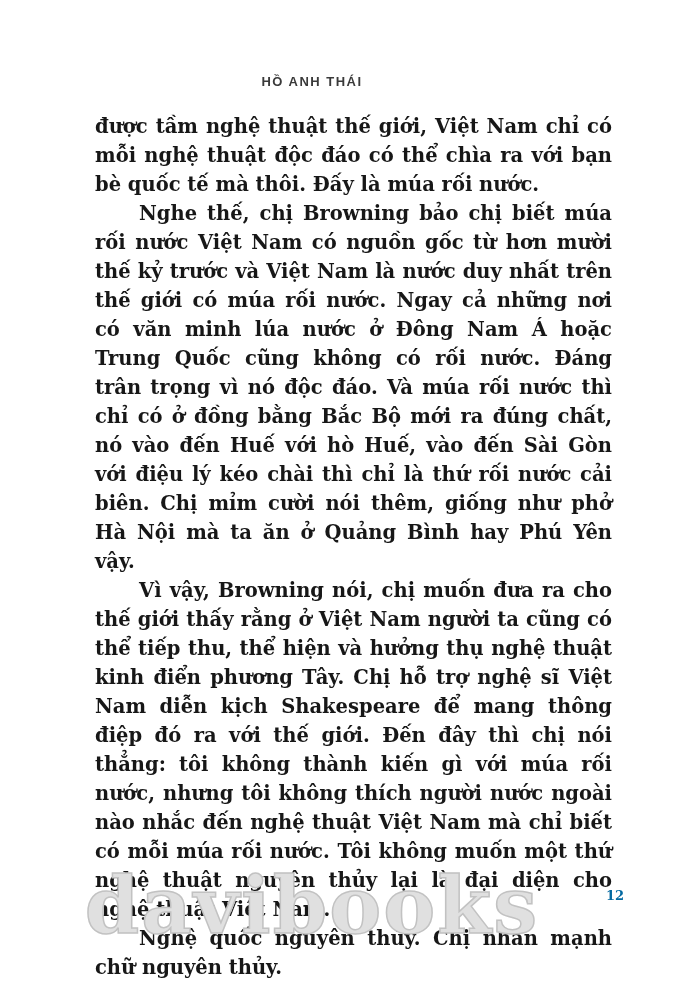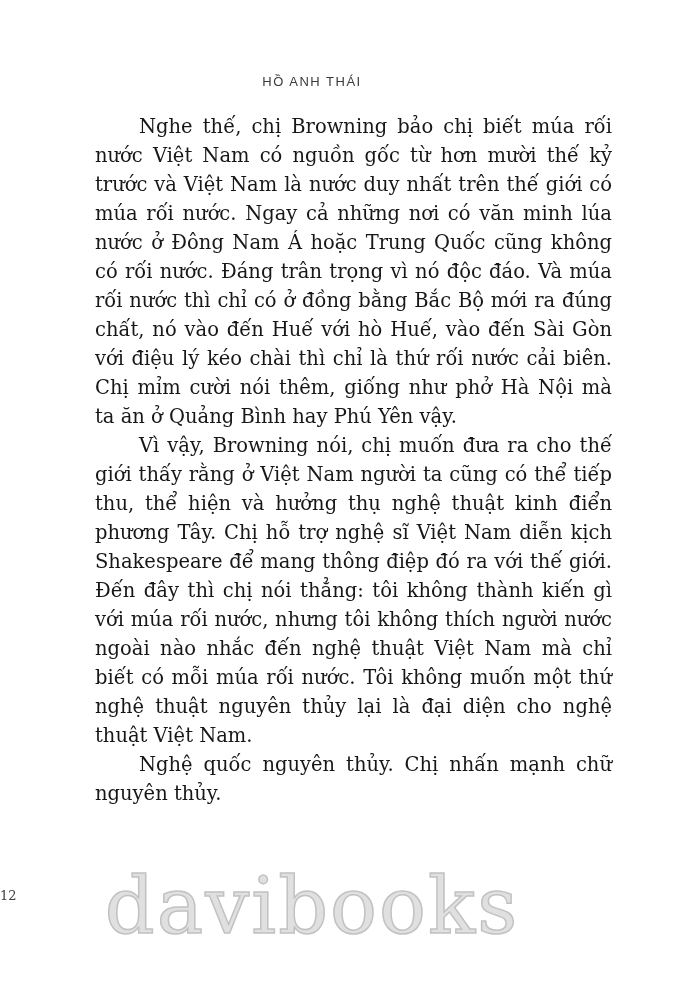--- a/index.html
+++ b/index.html
@@ -8,20 +8,21 @@
     background: #ffffff;
   }
   .page {
     position: relative;
     width: 624px;
     height: 999px;
     background: #ffffff;
     overflow: hidden;
     font-family: "DejaVu Serif", "Liberation Serif", serif;
     color: #1c1c1c;
+    font-weight: bold;
   }
   .running-header {
     position: absolute;
     top: 74px;
     left: 0;
     width: 100%;
     text-align: center;
     font-family: "Liberation Sans", sans-serif;
     font-size: 13px;
     letter-spacing: 1.5px;
@@ -68,35 +69,36 @@
     color: #cfcfcf;
     -webkit-text-stroke: 0.8px #c0c0c0;
     letter-spacing: 4px;
     margin-top: -4px;
   }
   .page-number {
     position: absolute;
     top: 888px;
     left: 0;
     width: 100%;
-    text-align: left;
+    text-align: right;
     font-family: "DejaVu Serif", serif;
     font-size: 13px;
-    color: #404040;
+    color: #0369a1;
     z-index: 2;
   }
 </style>
 </head>
 <body>
 
 <div class="page">
 
   <div class="running-header">HỒ ANH THÁI</div>
 
   <div class="page-body">
+    <p class="no-indent">được tầm nghệ thuật thế giới, Việt Nam chỉ có mỗi nghệ thuật độc đáo có thể chìa ra với bạn bè quốc tế mà thôi. Đấy là múa rối nước.</p>
     <p>Nghe thế, chị Browning bảo chị biết múa rối nước Việt Nam có nguồn gốc từ hơn mười thế kỷ trước và Việt Nam là nước duy nhất trên thế giới có múa rối nước. Ngay cả những nơi có văn minh lúa nước ở Đông Nam Á hoặc Trung Quốc cũng không có rối nước. Đáng trân trọng vì nó độc đáo. Và múa rối nước thì chỉ có ở đồng bằng Bắc Bộ mới ra đúng chất, nó vào đến Huế với hò Huế, vào đến Sài Gòn với điệu lý kéo chài thì chỉ là thứ rối nước cải biên. Chị mỉm cười nói thêm, giống như phở Hà Nội mà ta ăn ở Quảng Bình hay Phú Yên vậy.</p>
     <p>Vì vậy, Browning nói, chị muốn đưa ra cho thế giới thấy rằng ở Việt Nam người ta cũng có thể tiếp thu, thể hiện và hưởng thụ nghệ thuật kinh điển phương Tây. Chị hỗ trợ nghệ sĩ Việt Nam diễn kịch Shakespeare để mang thông điệp đó ra với thế giới. Đến đây thì chị nói thẳng: tôi không thành kiến gì với múa rối nước, nhưng tôi không thích người nước ngoài nào nhắc đến nghệ thuật Việt Nam mà chỉ biết có mỗi múa rối nước. Tôi không muốn một thứ nghệ thuật nguyên thủy lại là đại diện cho nghệ thuật Việt Nam.</p>
     <p>Nghệ quốc nguyên thủy. Chị nhấn mạnh chữ nguyên thủy.</p>
   </div>
 
   <div class="watermark">
     <div class="wm-title">davibooks</div>
   </div>
 
   <div class="page-number">12</div>

